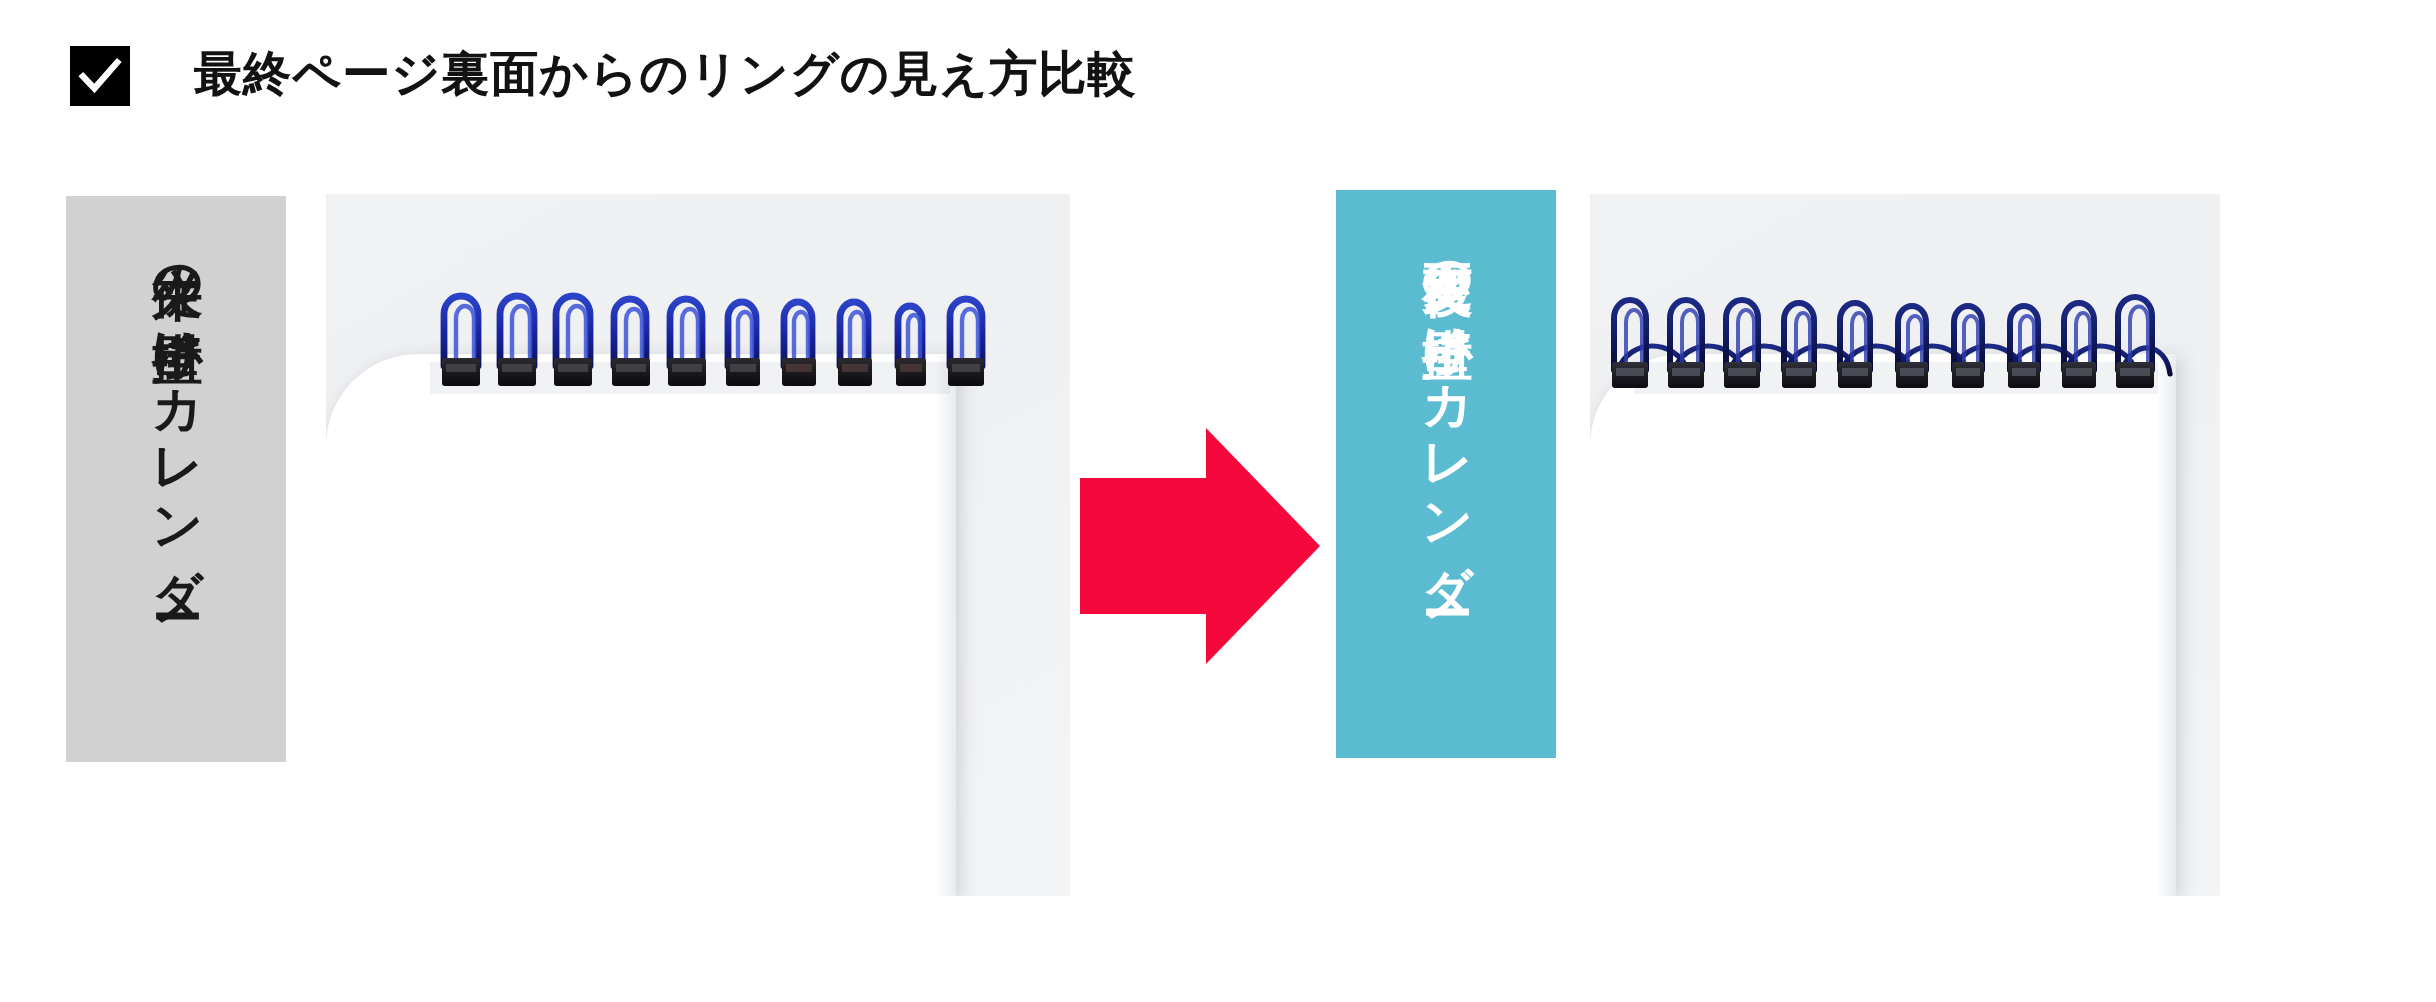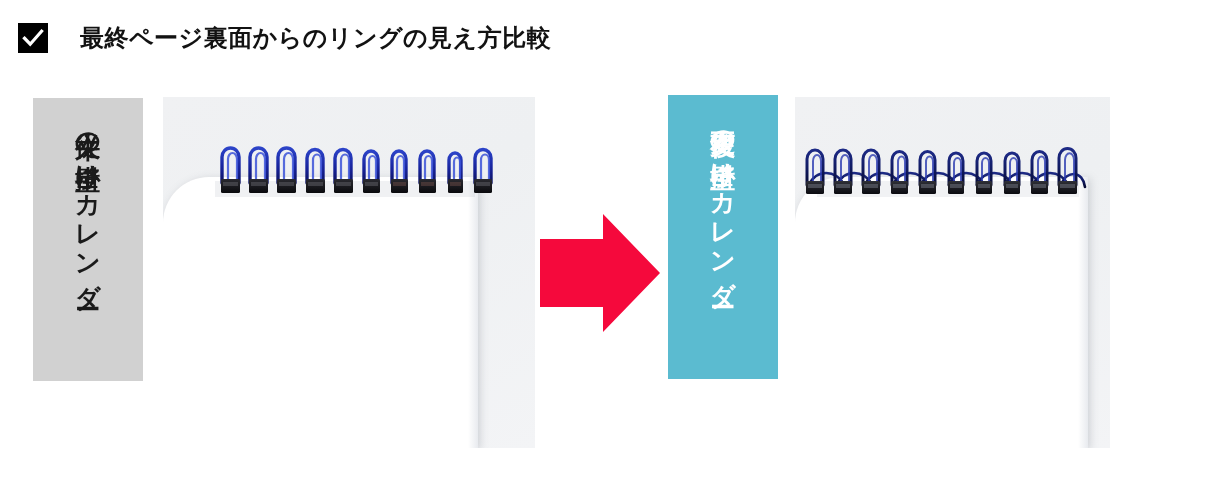--- a/index.html
+++ b/index.html
@@ -11,21 +11,21 @@
     width: 1218px;
     height: 501px;
     font-family: "Liberation Sans", "DejaVu Sans", sans-serif;
     position: relative;
     overflow: hidden;
   }
 
   
   .title-row {
     position: absolute;
-    left: 18px;
+    left: 35px;
     top: 18px;
     display: flex;
     align-items: center;
     height: 40px;
   }
   .check-box {
     width: 30px;
     height: 30px;
     background: #000000;
     position: relative;

